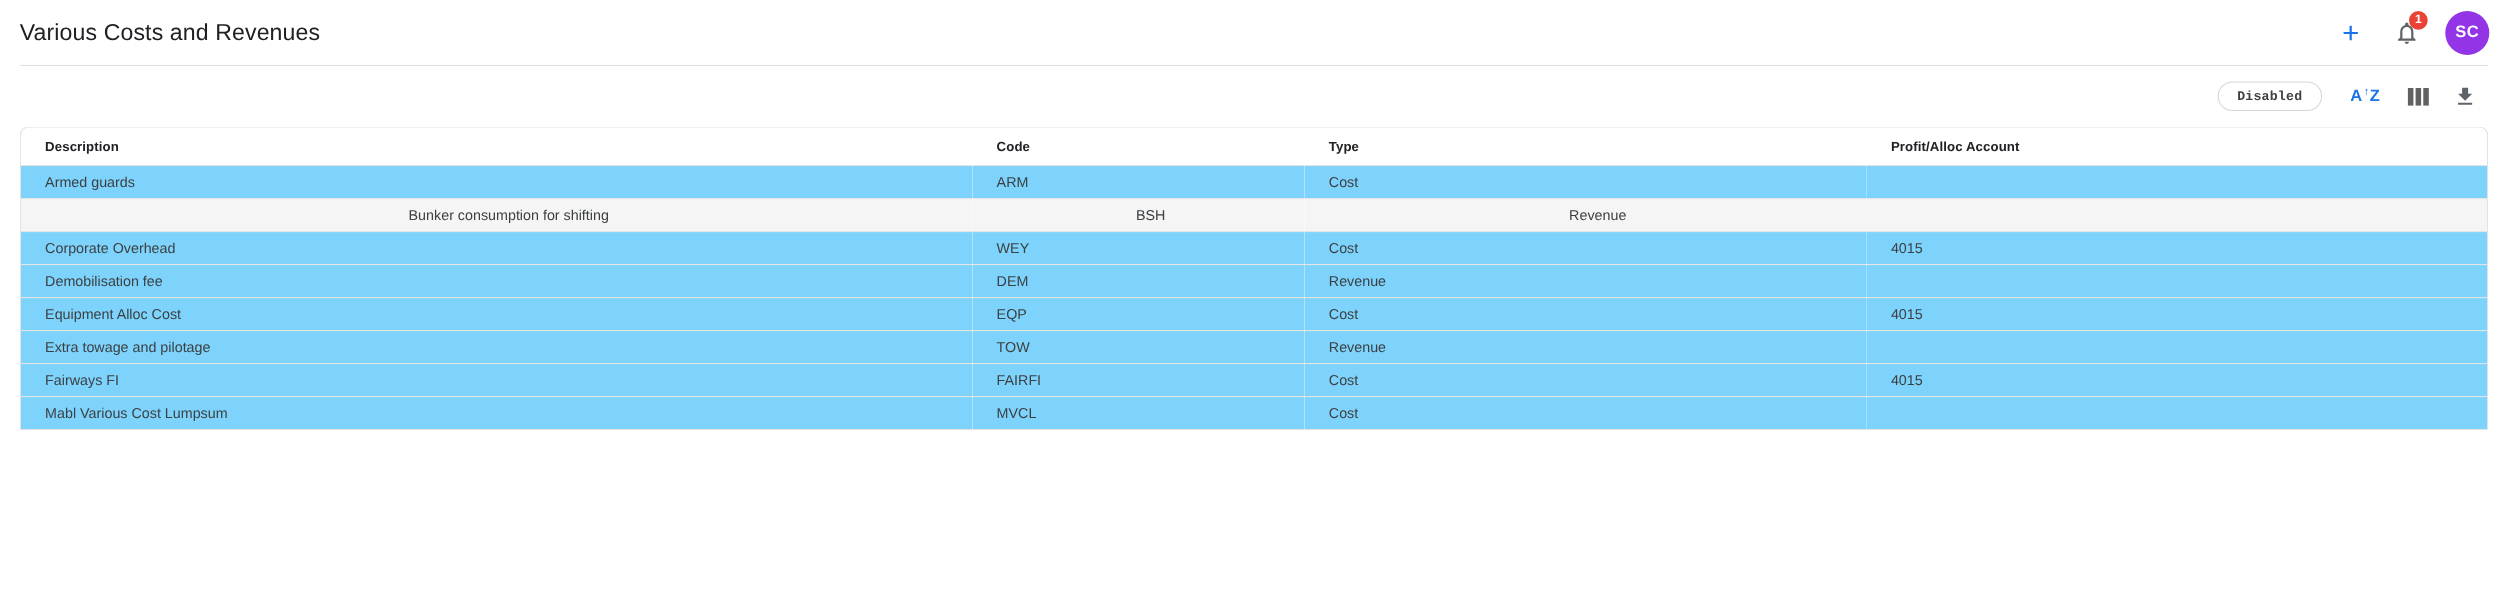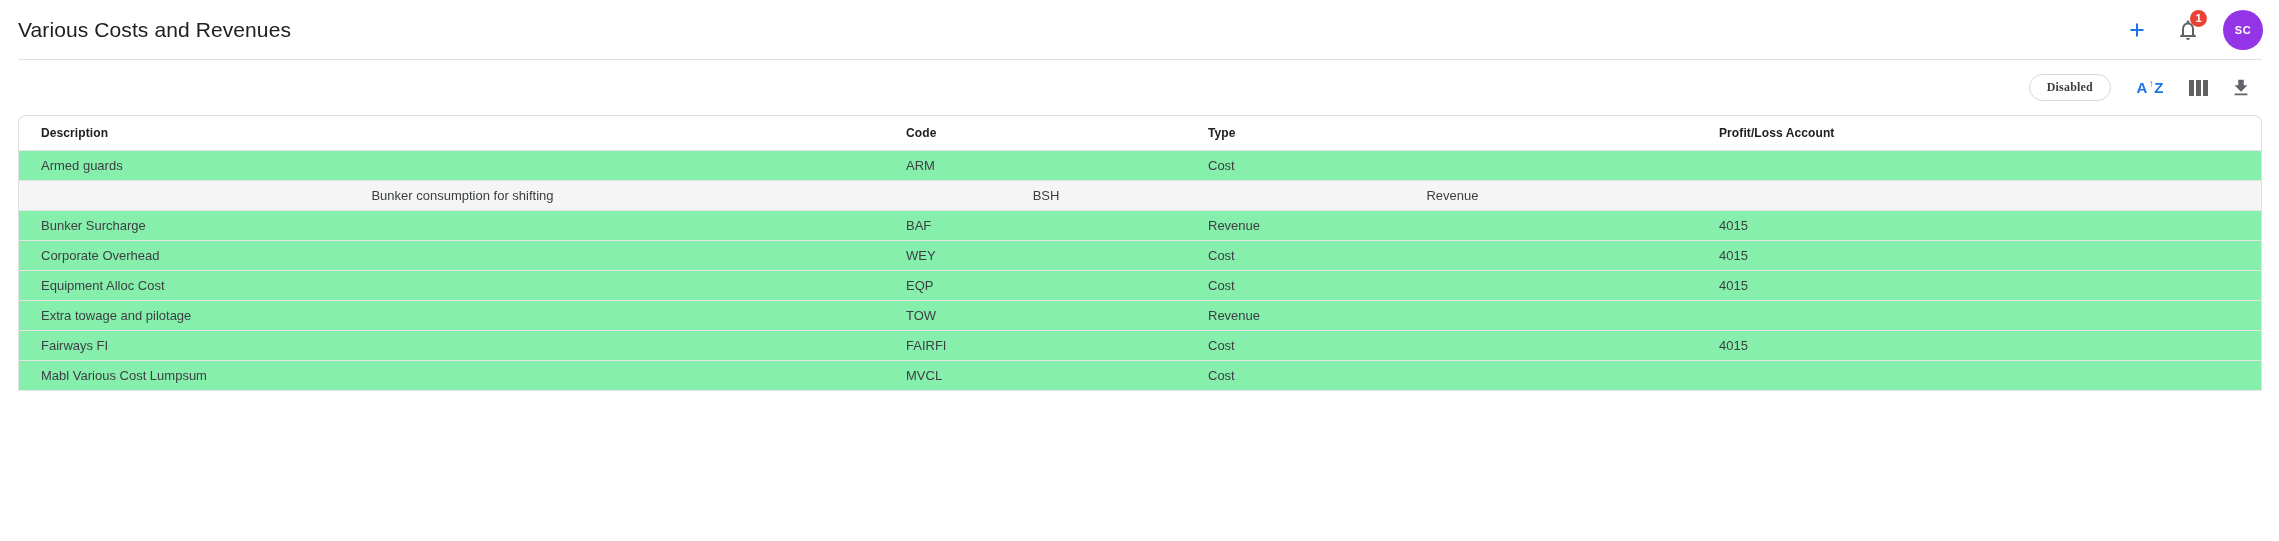--- a/index.html
+++ b/index.html
@@ -21,30 +21,30 @@
   .page-title{font-size:21px;font-weight:400;color:#202124;letter-spacing:.1px;}
   .topbar-actions{display:flex;align-items:center;}
   .icon-btn{background:none;border:none;cursor:pointer;display:flex;
     align-items:center;justify-content:center;padding:0;}
   .add-btn{width:24px;height:24px;margin-right:26px;}
   .bell-btn{position:relative;width:26px;height:26px;margin-right:22px;}
   .badge{position:absolute;top:-7px;right:-6px;min-width:17px;height:17px;
     border-radius:50%;background:var(--badge_red);color:#fff;font-size:11px;
     font-weight:bold;display:flex;align-items:center;justify-content:center;}
   .avatar{width:40px;height:40px;border-radius:50%;background:var(--avatar_purple);
-    color:#fff;font-size:11px;font-weight:bold;display:flex;align-items:center;
+    color:#fff;font-size:15px;font-weight:bold;display:flex;align-items:center;
     justify-content:center;letter-spacing:.5px;cursor:pointer;}
   .header-divider{height:1px;background:var(--border_gray);margin:0 17px 0 18px;}
 
   
   .toolbar{height:55px;display:flex;align-items:center;justify-content:flex-end;
     padding-right:26px;}
   .chip{height:27px;padding:0 17px;border:1px solid #d5d7db;border-radius:14px;
     background:#fff;color:#3c4043;font-size:12px;font-weight:bold;
-    font-family:Liberation Serif, serif;letter-spacing:.2px;cursor:pointer;
+    font-family:Liberation Mono, monospace;letter-spacing:.2px;cursor:pointer;
     margin-right:24px;}
   .sort-btn{width:30px;height:26px;margin-right:20px;}
   .az{position:relative;color:var(--accent_blue);font-weight:bold;font-size:15px;
     display:flex;align-items:flex-end;line-height:1;}
   .az-a{margin-right:1px;}
   .az-arrow{font-size:10px;transform:translateY(-6px);margin:0 0.5px;}
   .az-z{margin-left:0;}
   .cols-btn{width:26px;height:22px;margin-right:18px;}
   .cols-icon{display:flex;gap:2px;}
   .cols-icon i{display:block;width:5px;height:16px;background:#616161;}
@@ -53,21 +53,21 @@
   
   .card{margin:0 17px 4px 18px;border:1px solid var(--border_gray);
     border-radius:8px 8px 0 0;border-bottom:none;overflow:hidden;background:#fff;}
   table{width:100%;border-collapse:collapse;table-layout:fixed;}
   thead th{height:34px;text-align:left;vertical-align:middle;padding-left:22px;
     font-size:12px;font-weight:bold;color:#202124;letter-spacing:.1px;
     border-bottom:1px solid var(--border_gray);cursor:pointer;}
   tbody td{height:30px;vertical-align:middle;padding-left:22px;font-size:13px;
     color:#3c4043;border-bottom:1px solid #e4e4e4;white-space:nowrap;
     overflow:hidden;text-overflow:ellipsis;}
-  tbody tr{cursor:pointer;background:#86efac;}
+  tbody tr{cursor:pointer;background:#7dd3fc;}
   tbody tr.highlighted{background:var(--row_highlight);text-align:center;}
 </style>
 </head>
 <body>
 
 <div class="app">
 
   <header class="topbar">
     <h1 class="page-title">Various Costs and Revenues</h1>
     <div class="topbar-actions">
@@ -117,48 +117,48 @@
         <col style="width:865px">
           <col style="width:302px">
           <col style="width:511px">
           <col>
       </colgroup>
       <thead>
         <tr>
           <th>Description</th>
           <th>Code</th>
           <th>Type</th>
-          <th>Profit/Loss Account</th>
+          <th>Profit/Alloc Account</th>
         </tr>
       </thead>
       <tbody>
 
       <tr>
             <td>Armed guards</td>
             <td>ARM</td>
             <td>Cost</td>
             <td></td>
           </tr>
           <tr class="highlighted">
             <td>Bunker consumption for shifting</td>
             <td>BSH</td>
             <td>Revenue</td>
             <td></td>
           </tr>
           <tr>
-            <td>Bunker Surcharge</td>
-            <td>BAF</td>
-            <td>Revenue</td>
-            <td>4015</td>
-          </tr>
-          <tr>
             <td>Corporate Overhead</td>
             <td>WEY</td>
             <td>Cost</td>
             <td>4015</td>
+          </tr>
+          <tr>
+            <td>Demobilisation fee</td>
+            <td>DEM</td>
+            <td>Revenue</td>
+            <td></td>
           </tr>
           <tr>
             <td>Equipment Alloc Cost</td>
             <td>EQP</td>
             <td>Cost</td>
             <td>4015</td>
           </tr>
           <tr>
             <td>Extra towage and pilotage</td>
             <td>TOW</td>

